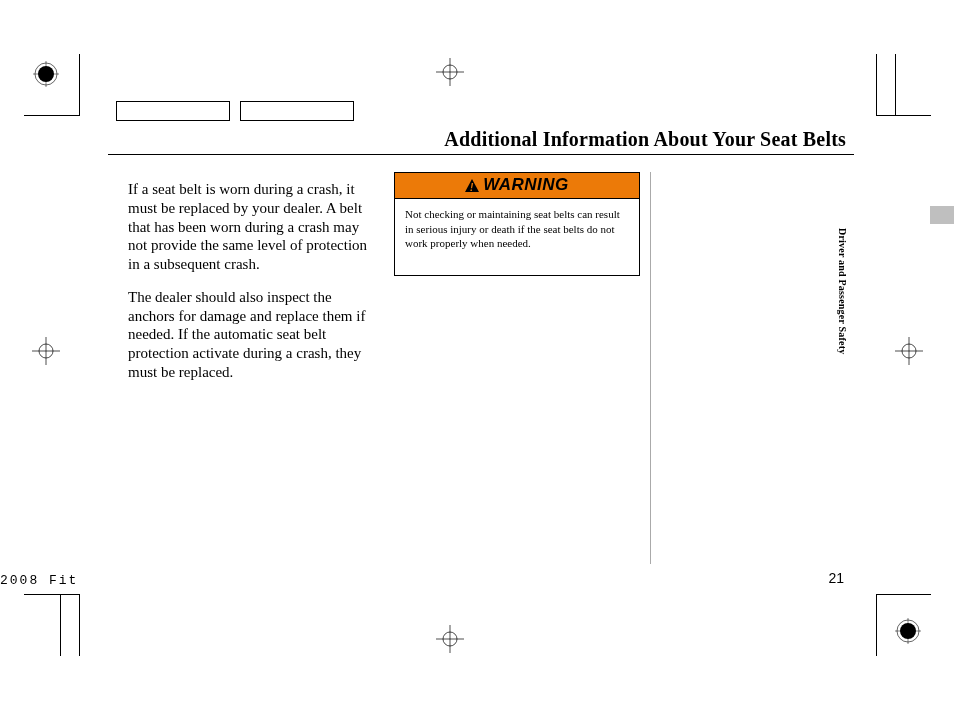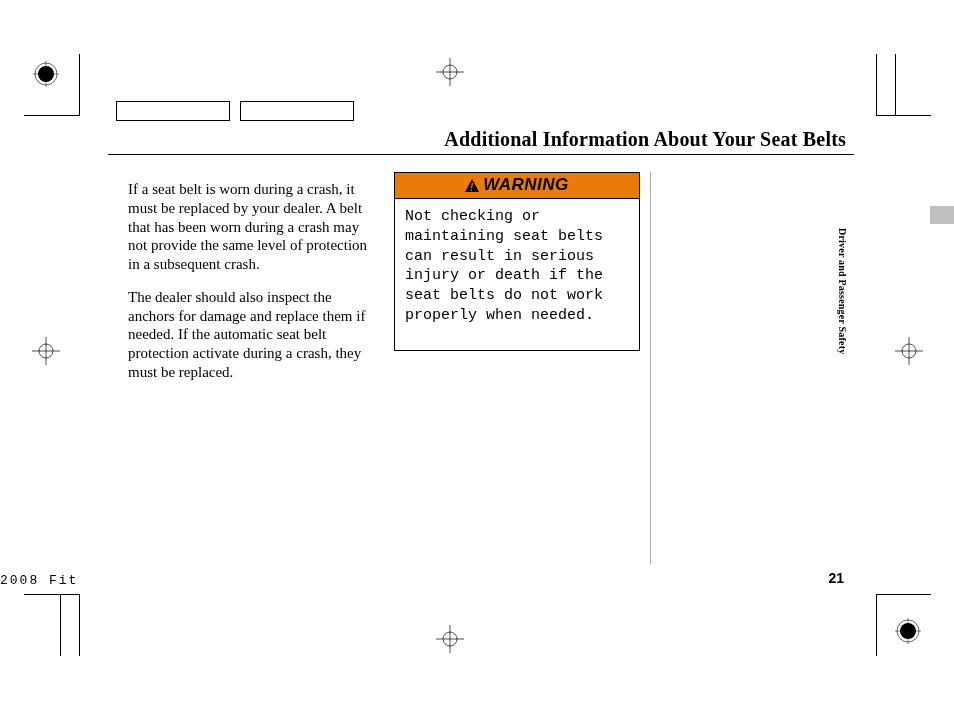--- a/index.html
+++ b/index.html
@@ -55,30 +55,30 @@
   
   .col1 { position: absolute; left: 128px; top: 180px; width: 246px; font-size: 15px; line-height: 1.25; font-family: 'Century Schoolbook', Georgia, serif; }
   .col1 p { margin-bottom: 14px; }
 
   .col-div { position: absolute; left: 650px; top: 172px; width: 1px; height: 392px; background: #aaa; }
 
   
   .warn { position: absolute; left: 394px; top: 172px; width: 246px; border: 1px solid #000; }
   .warn-head { background: #ec7a08; color: #000; text-align: center; font-family: Arial, Helvetica, sans-serif; font-weight: 900; font-style: italic; font-size: 17px; letter-spacing: 0.5px; padding: 2px 0 3px; border-bottom: 1px solid #000; display: flex; align-items: center; justify-content: center; gap: 4px; }
   .warn-icon { display: inline-flex; }
-  .warn-body { padding: 8px 10px 12px; font-family: Liberation Mono, monospace; font-size: 15px; line-height: 1.32; }
+  .warn-body { padding: 8px 10px 12px; font-family: Liberation Serif, serif; font-size: 11px; line-height: 1.32; }
   .warn-body p { margin-bottom: 12px; }
 
   
   .side-tab-block { position: absolute; right: 0; top: 206px; width: 24px; height: 18px; background: #bfbfbf; }
   .side-tab-text { position: absolute; right: 106px; top: 228px; writing-mode: vertical-rl; font-family: 'Century Schoolbook', Georgia, serif; font-weight: bold; font-size: 10px; letter-spacing: 0.2px; }
 
   
   .footer-model { position: absolute; left: 0; width: 954px; top: 573px; text-align: left; font-family: Liberation Mono, monospace; font-size: 13px; letter-spacing: 2px; }
-  .footer-page { position: absolute; right: 110px; top: 570px; font-family: Arial, Helvetica, sans-serif; font-weight: bold; font-size: 14px; }
+  .footer-page { position: absolute; right: 110px; top: 570px; font-family: Arial, Helvetica, sans-serif; font-weight: normal; font-size: 14px; }
 </style>
 </head>
 <body>
 
 <div class="page">
 
   <div class="reg tl-star">
     <svg width="26" height="26" viewBox="0 0 26 26">
         <circle cx="13" cy="13" r="11" fill="none" stroke="#000" stroke-width="0.6"></circle>
         <g stroke="#000" stroke-width="0.5">

